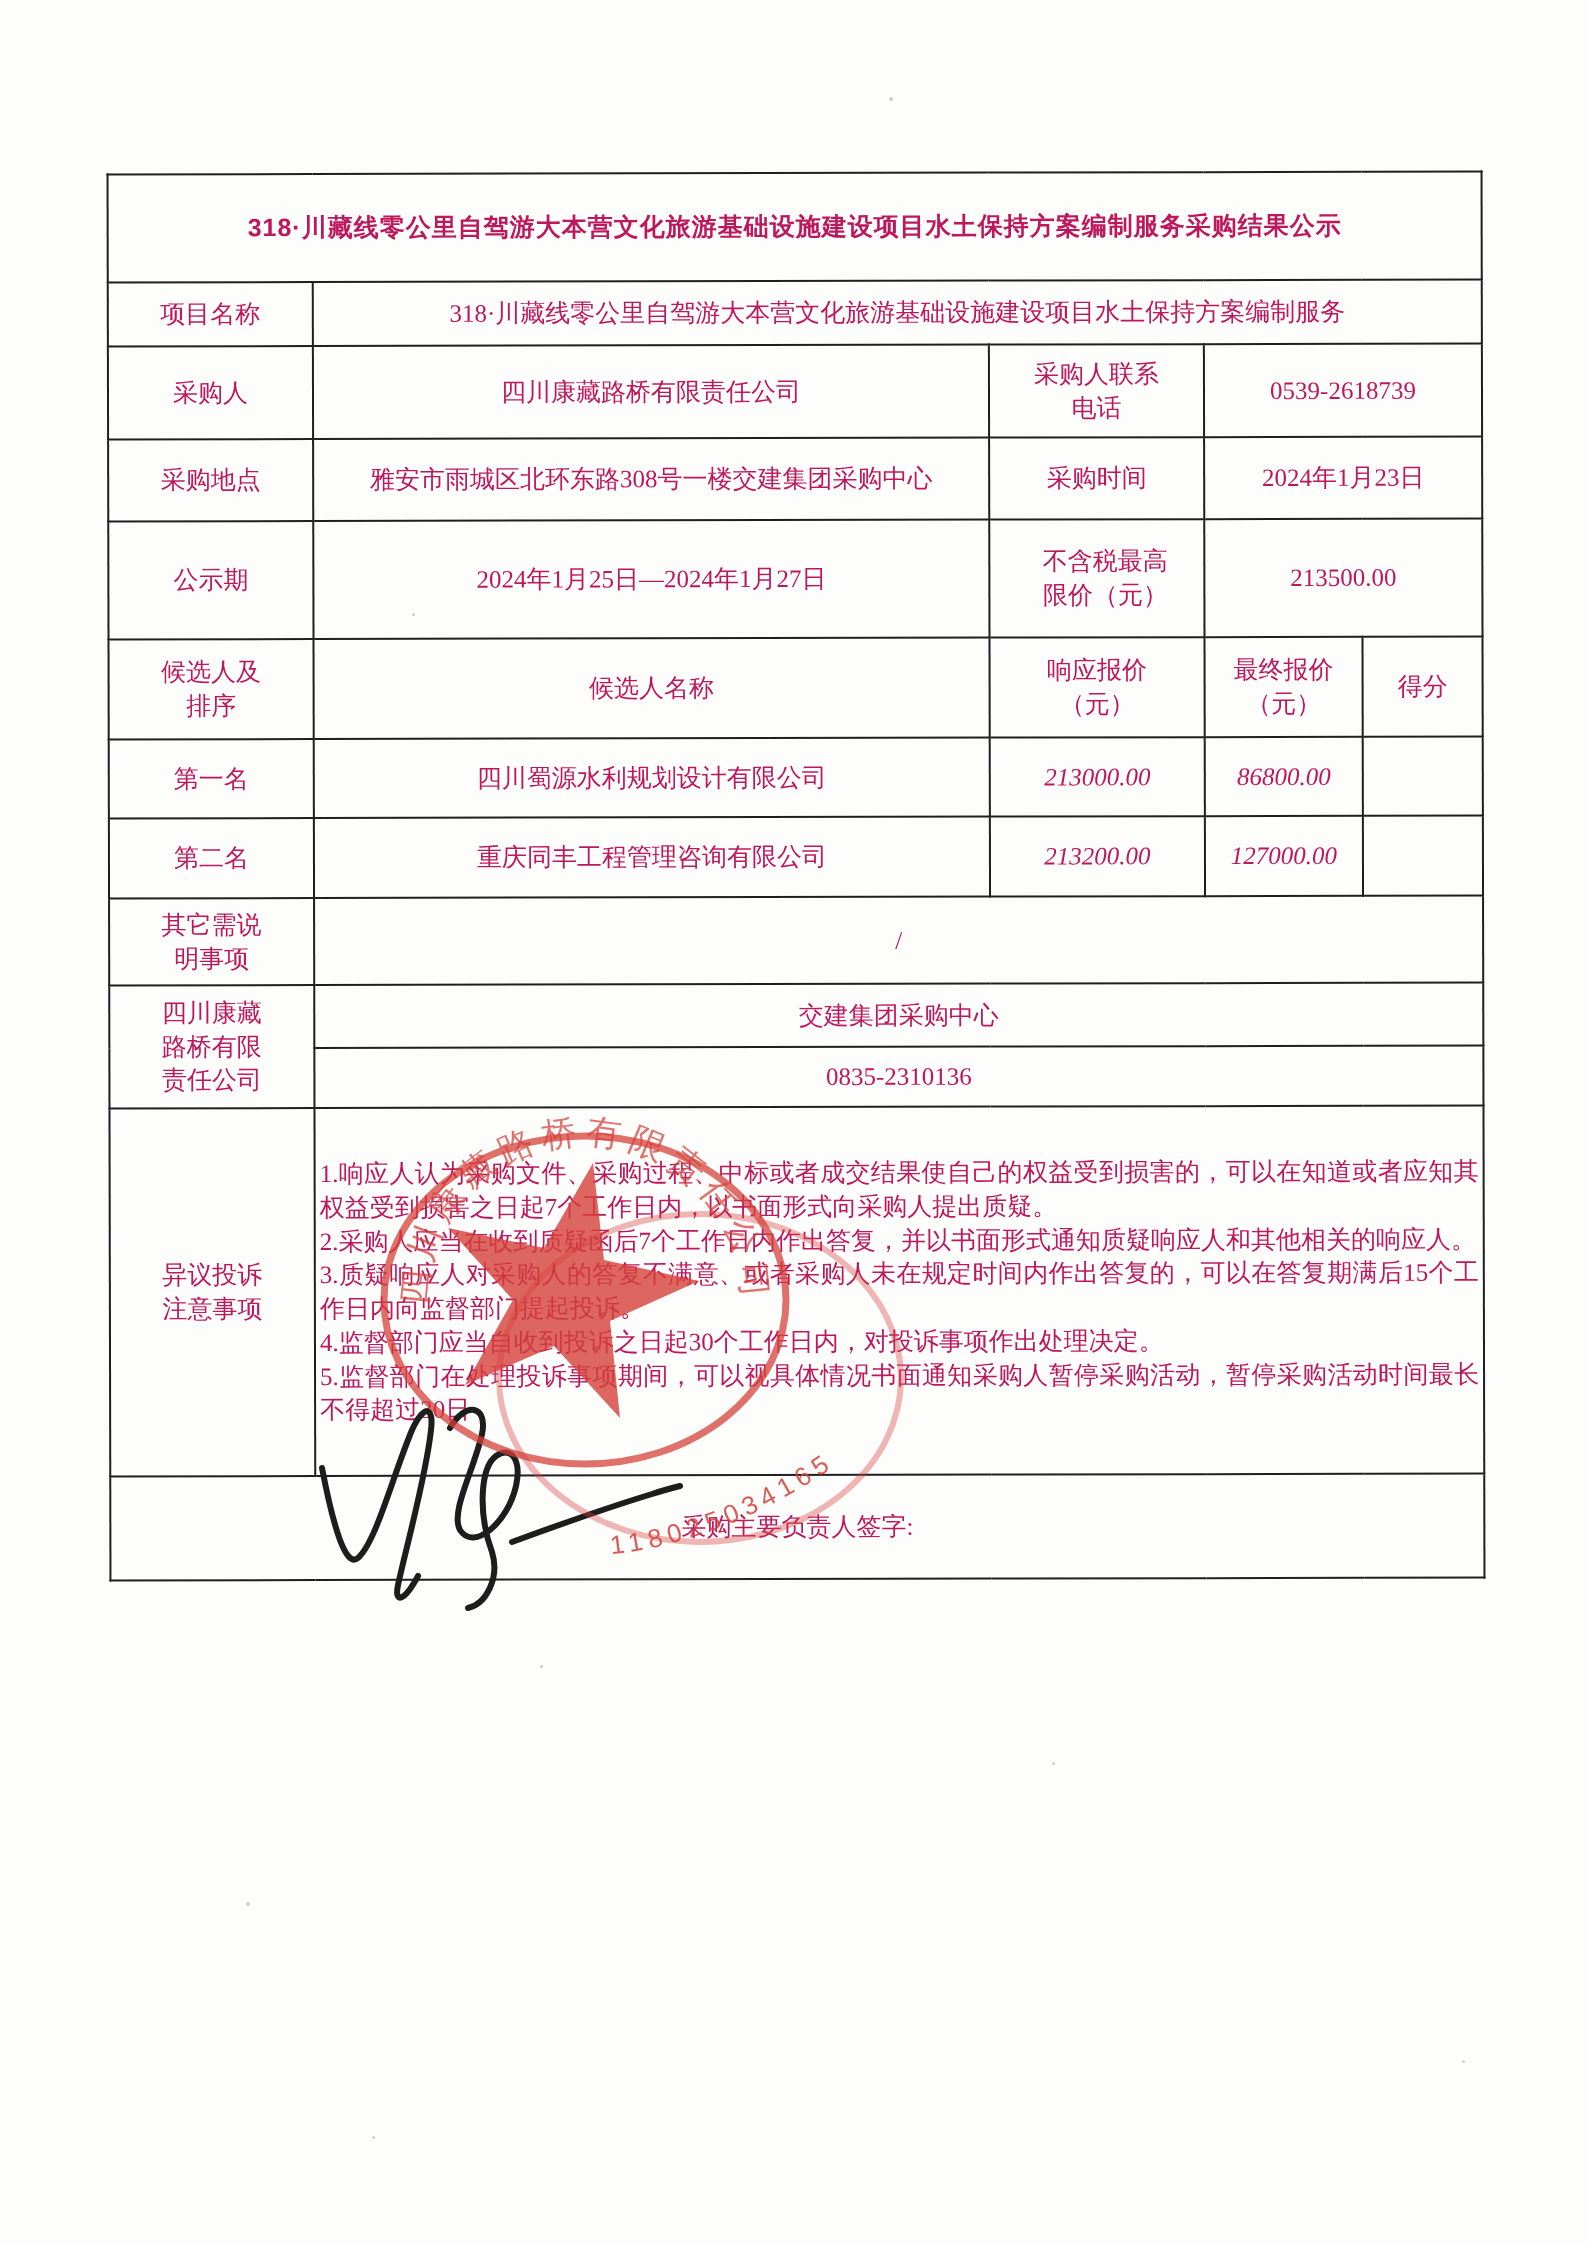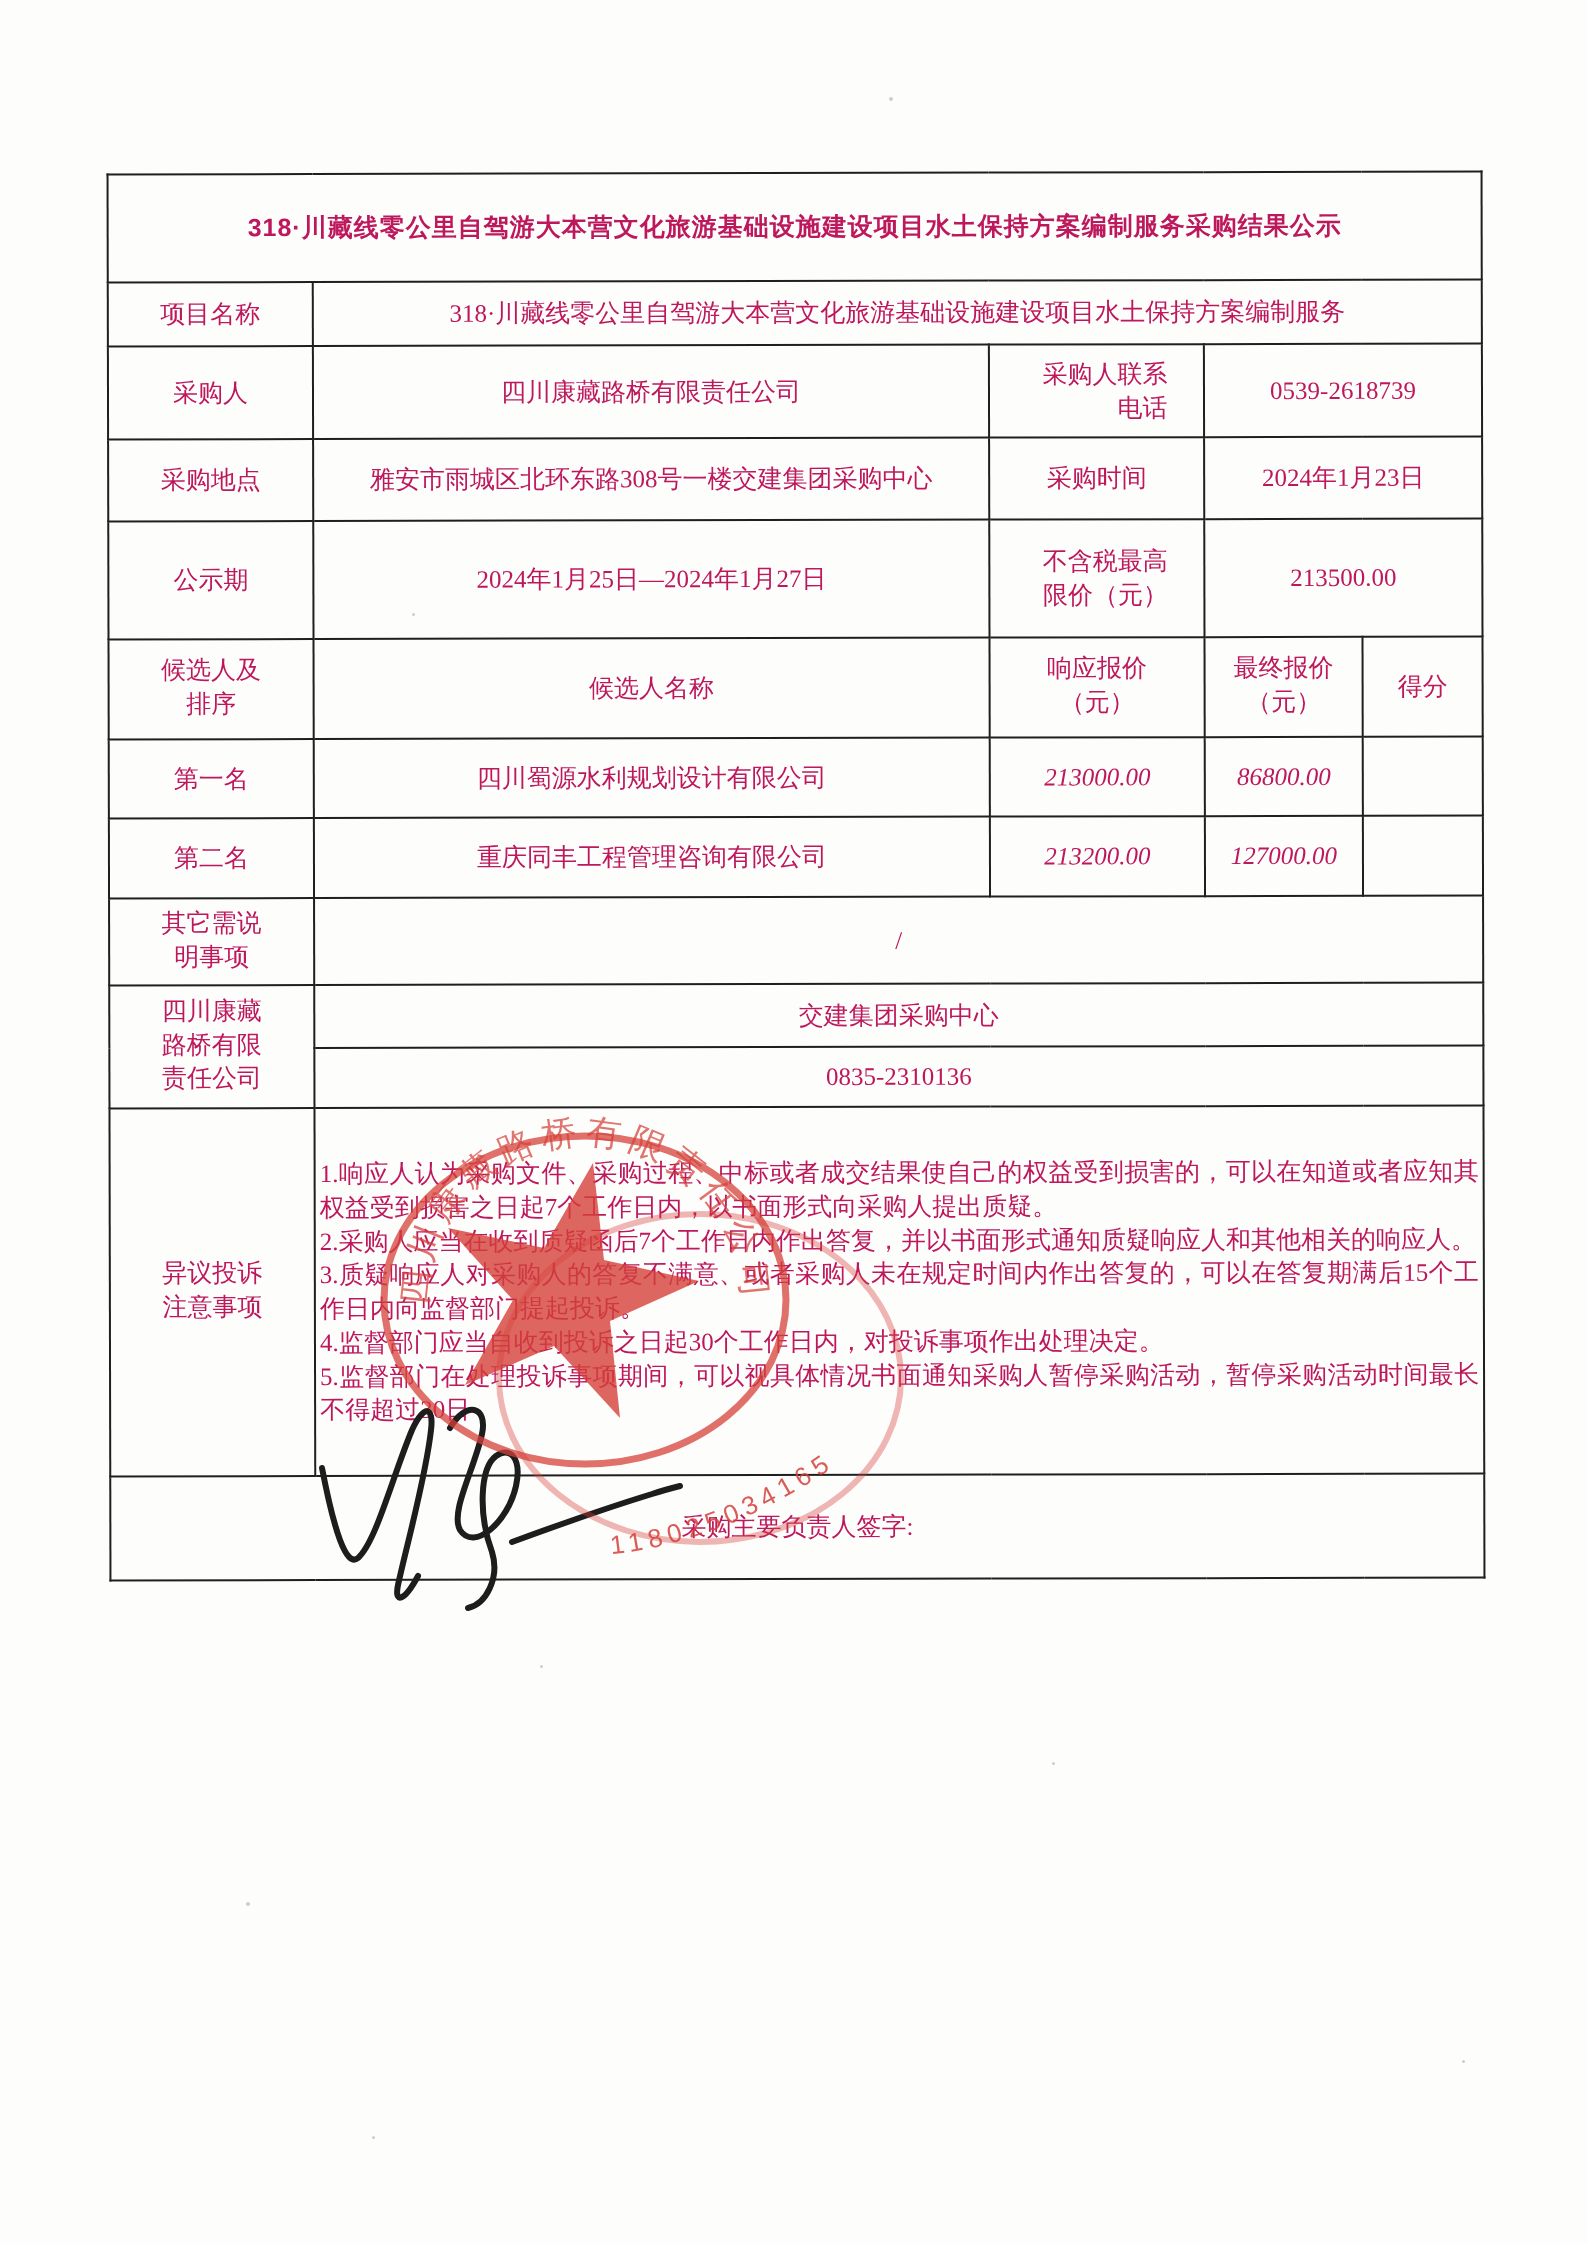--- a/index.html
+++ b/index.html
@@ -29,22 +29,22 @@
     overflow:hidden;
   }
   td.title-cell{
     font-family:"Liberation Sans","DejaVu Sans",sans-serif;
     font-weight:bold;
     font-size:32px;
     line-height:1.5;
     letter-spacing:1px;
     padding:6px 14px;
   }
-  .wrap4{width:112px;margin:0 auto;text-align:center;font-family:Liberation Mono, monospace;}
-  .wrap5{width:142px;margin:0 auto;text-align:right;}
+  .wrap4{width:112px;margin:0 auto;text-align:center;}
+  .wrap5{width:142px;margin:0 auto;text-align:center;}
   td.left{text-align:left;}
   td.num{text-align:right;padding-right:16px;font-style:italic;}
   td.small{font-size:23px;}
   td.objection-cell{
     text-align:left;
     vertical-align:top;
     padding:40px 16px 10px 12px;
     font-size:24.5px;
     line-height:39px;
   }

